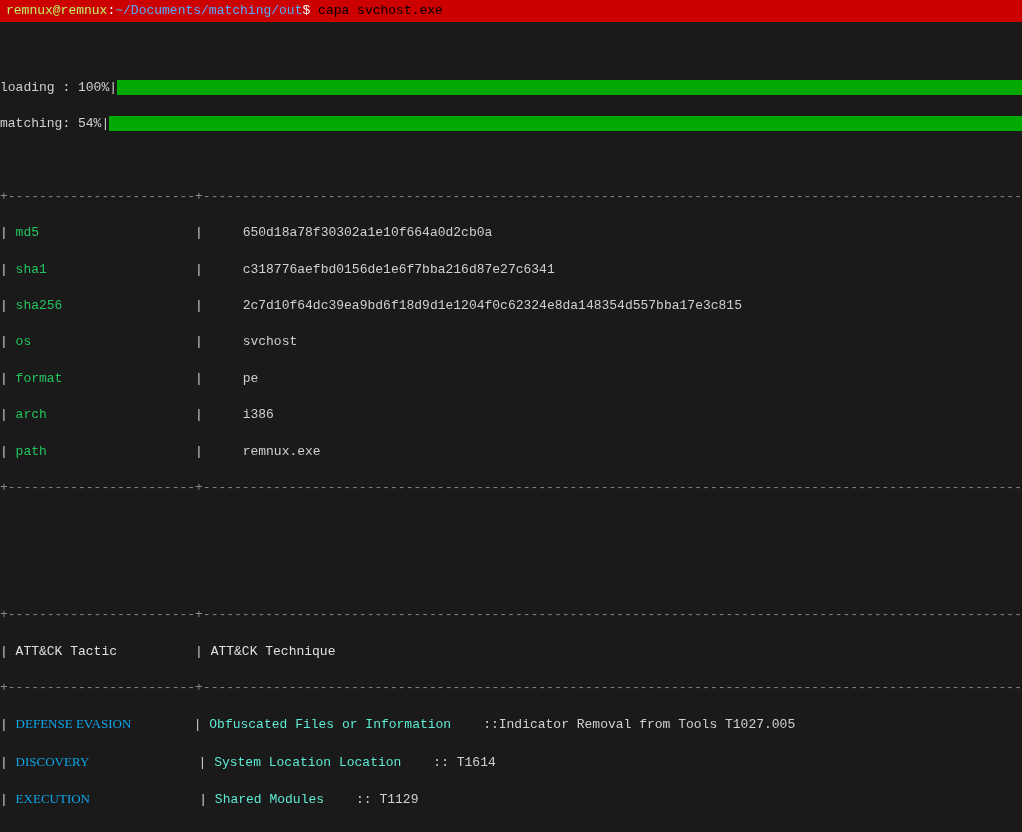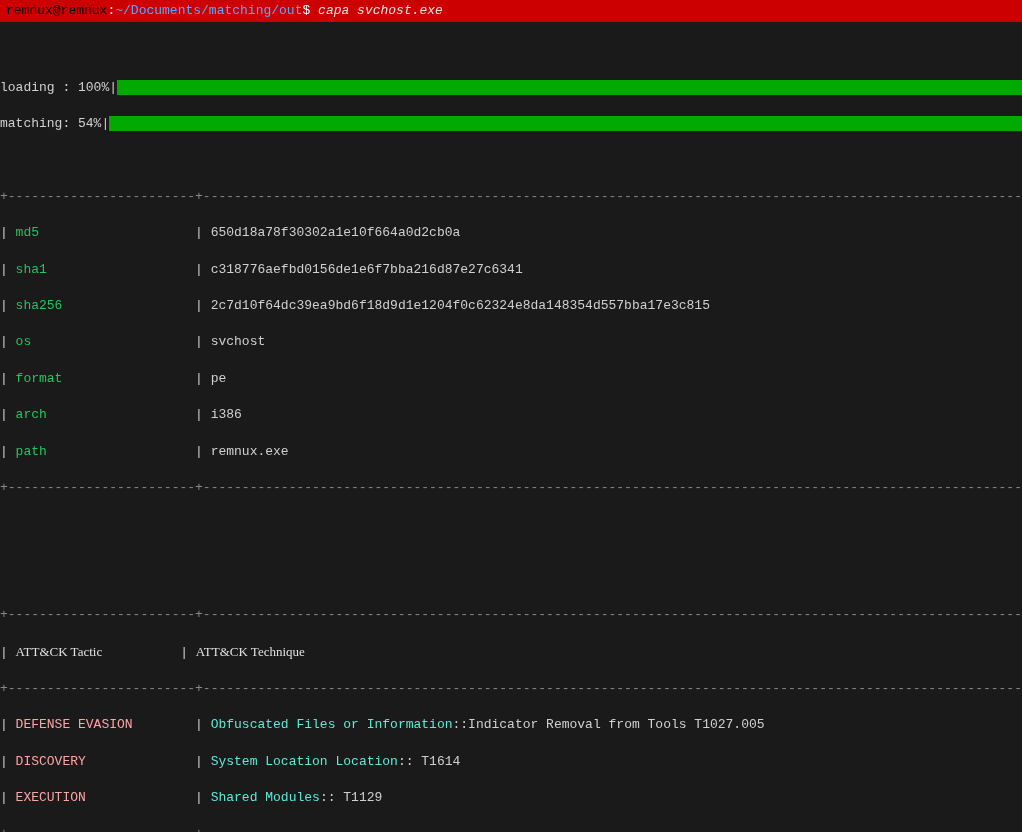--- a/index.html
+++ b/index.html
@@ -17,34 +17,34 @@
       background: #1a1a1a;
       padding: 0;
     }
     .title-bar {
       background: #cc0000;
       color: white;
       padding: 2px 6px;
       font-size: 13px;
       white-space: pre;
     }
-    .title-bar .user { color: #000000; text-align: center; }
+    .title-bar .user { color: #bef264; text-align: center; }
     .title-bar .path { color: #5af; }
-    .title-bar .cmd { color: #e5e5e5; font-style: italic; }
+    .title-bar .cmd { color: #000000; }
     .output {
       padding: 2px 0 0 0;
       white-space: pre;
     }
     .line { display: block; white-space: pre; }
     .cyan-link { color: #5eead4; }
     .separator { color: #888; }
     .label-col { color: #22c55e; }
-    .value-col { color: #d0d0d0; }
-    .attck-label { color: #fca5a5; }
-    .section-header { color: #e0e0e0; font-family: Liberation Serif, serif; }
+    .value-col { color: #d0d0d0; margin-left: 32px; }
+    .attck-label { color: #0ea5e9; font-family: Liberation Serif, serif; }
+    .section-header { color: #e0e0e0; }
   </style>
 </head>
 <body>
 
 <div class="terminal">
 
   <div class="title-bar"><span class="user">remnux@remnux</span><span>:</span><span class="path">~/Documents/matching/out</span><span>$ </span><span class="cmd">capa svchost.exe</span></div>
 
   <div class="output">
 

